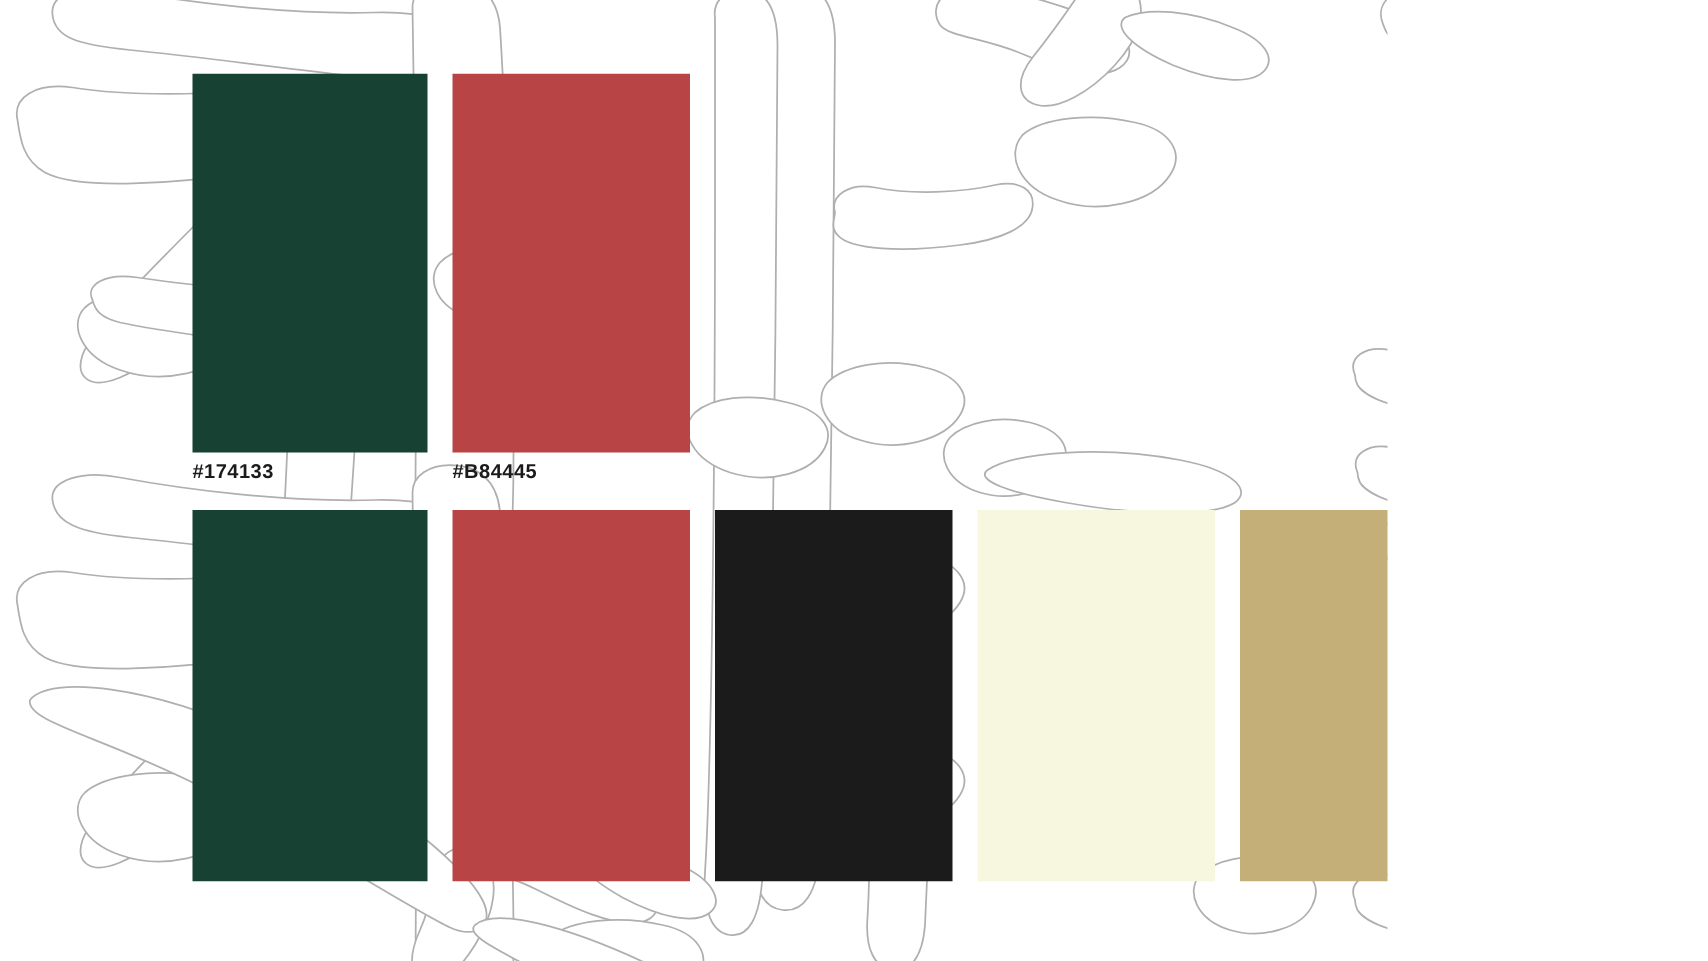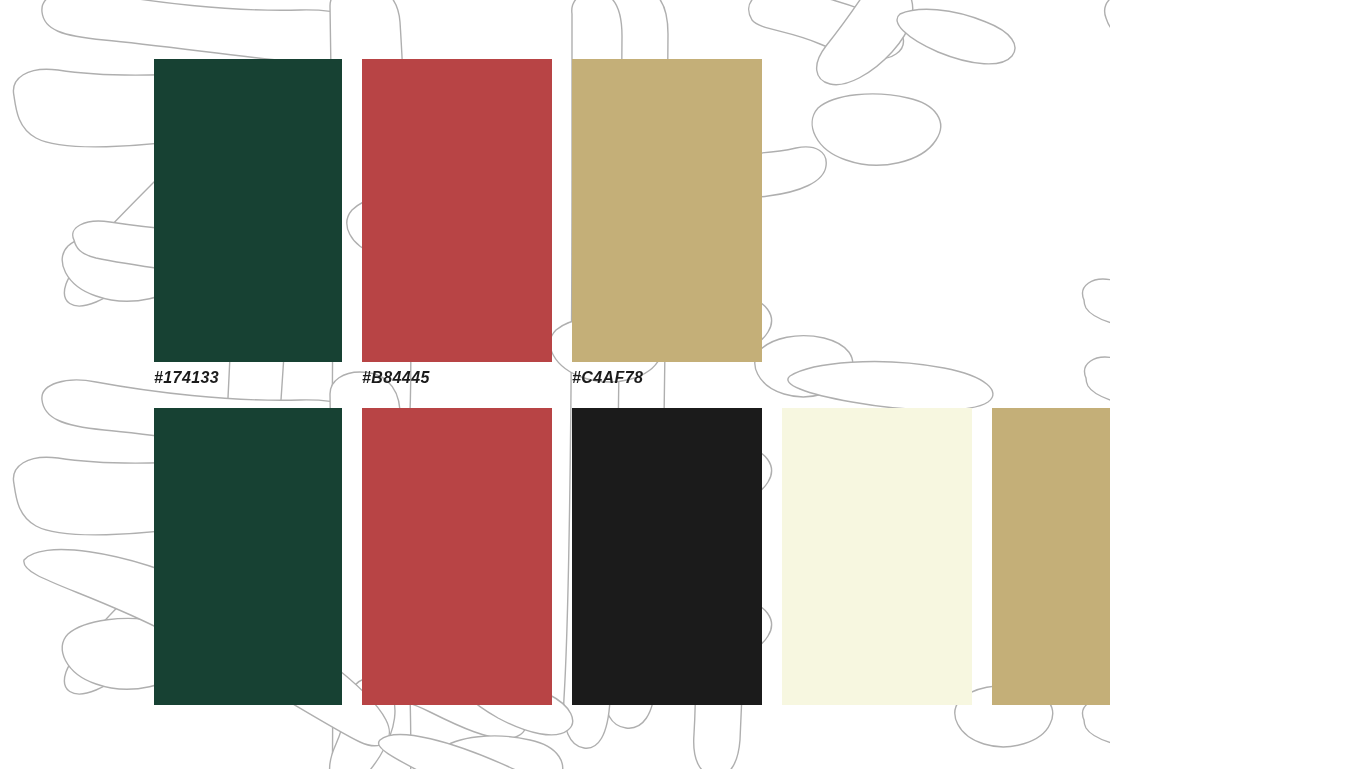--- a/index.html
+++ b/index.html
@@ -12,21 +12,20 @@
     background: #FFFFFF;
     font-family: "Liberation Sans", sans-serif;
   }
 
   #palette-board {
     position: relative;
     width: 1110px;
     height: 769px;
     background: #FFFFFF;
     overflow: hidden;
-    font-style: italic;
   }
 
   
   #watermark-layer {
     position: absolute;
     inset: 0;
     width: 1366px;
     height: 769px;
     z-index: 0;
     pointer-events: none;
@@ -284,24 +283,20 @@
 
     <div class="swatch-row row-top">
       <div class="swatch-cell cell-w-188">
         <div class="swatch-chip" style="background-color:#174133;"></div>
         <div class="swatch-label">#174133</div>
       </div>
       <div class="swatch-cell cell-w-190">
         <div class="swatch-chip" style="background-color:#B84445;"></div>
         <div class="swatch-label">#B84445</div>
       </div>
-      <div class="swatch-cell cell-w-190">
-        <div class="swatch-chip" style="background-color:#C4AF78;"></div>
-        <div class="swatch-label">#C4AF78</div>
-      </div>
     </div>
 
     <div class="swatch-row row-bottom">
       <div class="swatch-cell cell-w-188">
         <div class="swatch-chip" style="background-color:#174133;"></div>
       </div>
       <div class="swatch-cell cell-w-190">
         <div class="swatch-chip" style="background-color:#B84445;"></div>
       </div>
       <div class="swatch-cell cell-w-190">

